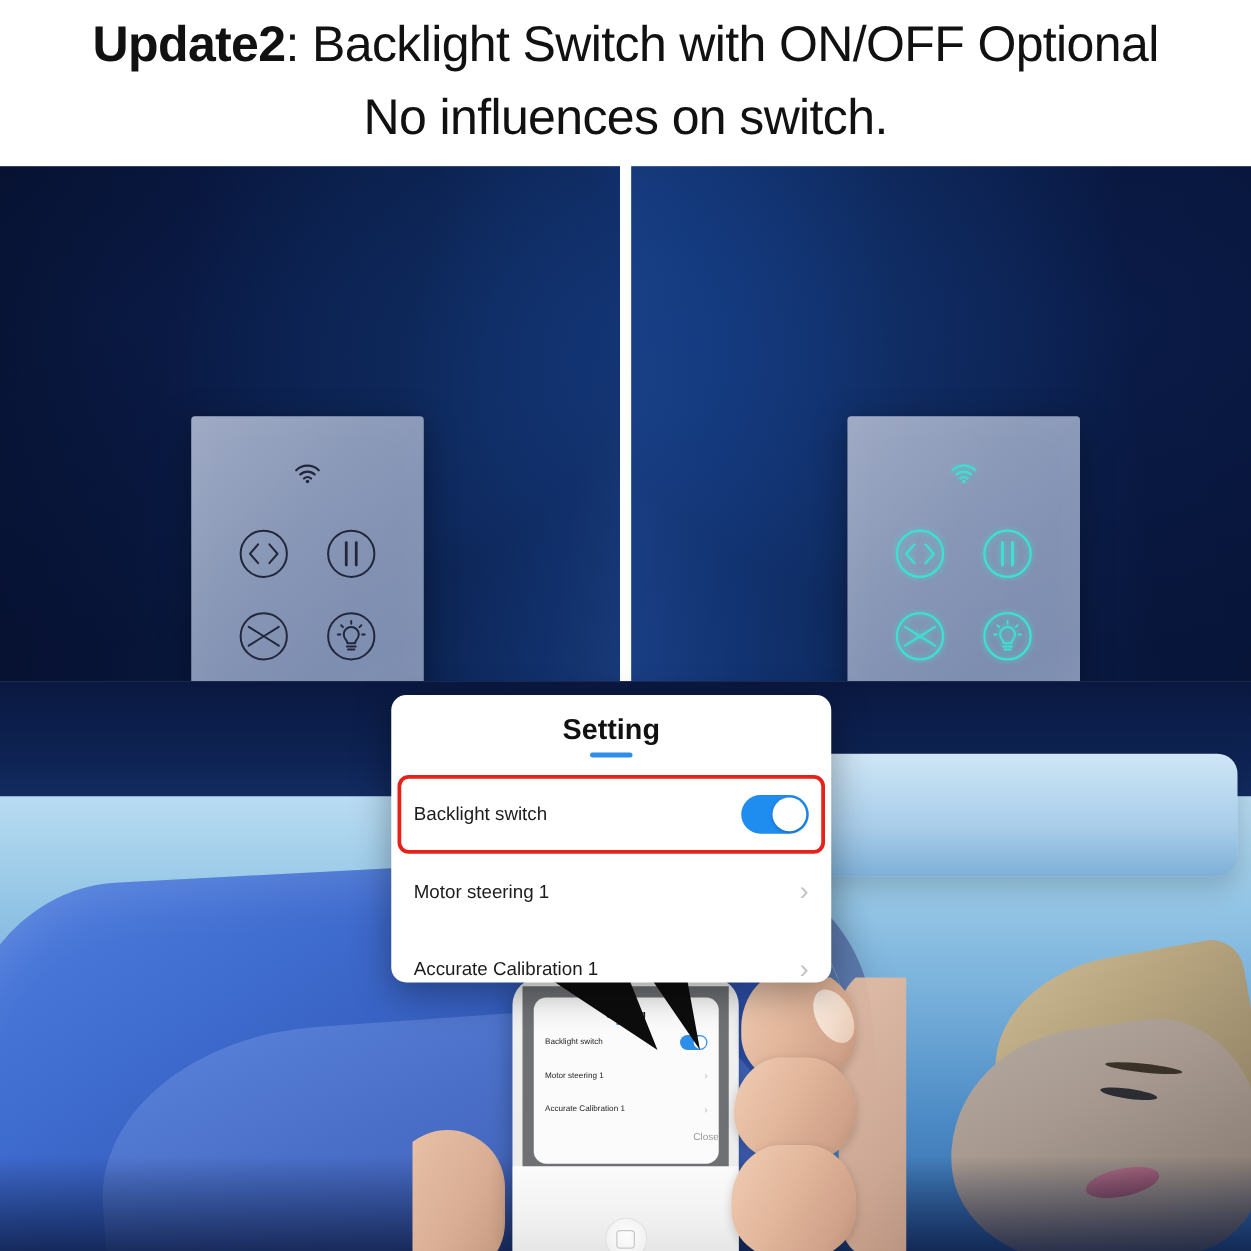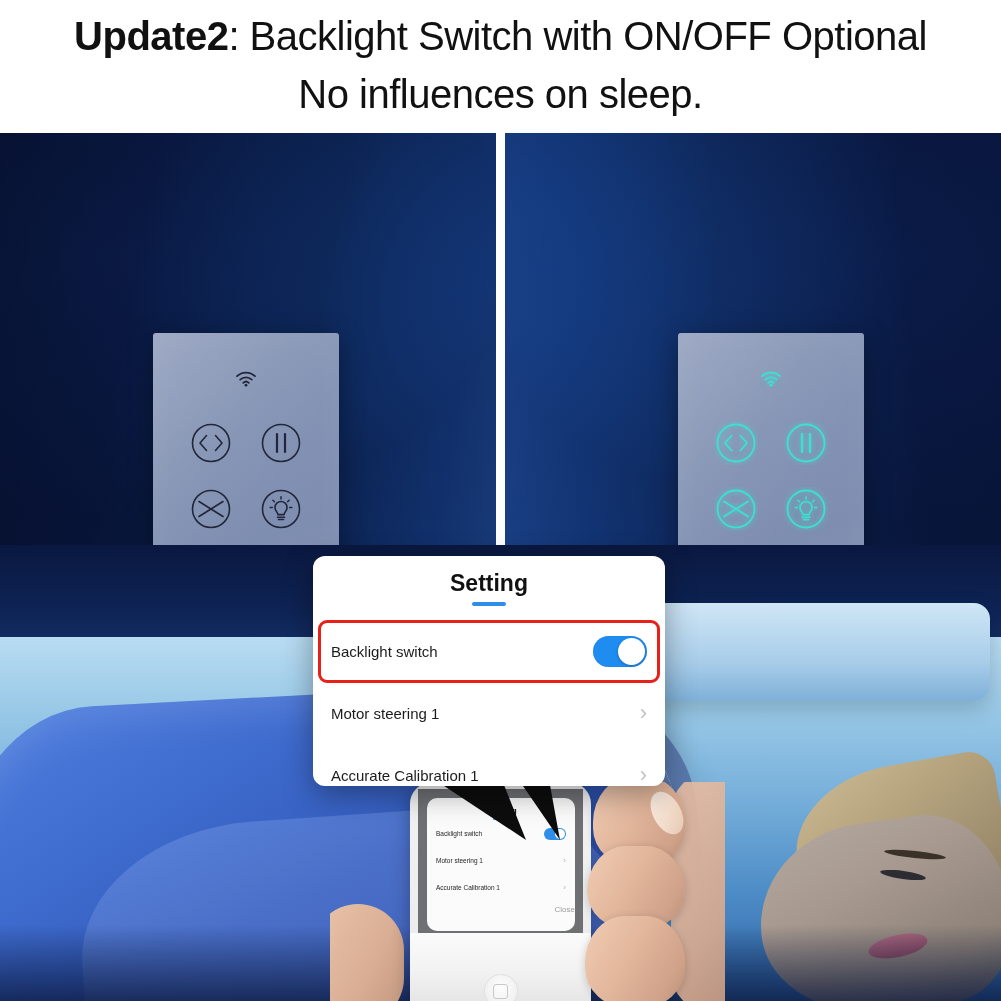--- a/index.html
+++ b/index.html
@@ -258,21 +258,21 @@
     background:transparent;
   }
 </style>
 </head>
 <body>
 
 <div id="stage">
 
   <div class="header">
     <div class="hdr-line1"><span class="strong">Update2</span><span>: Backlight Switch with ON/OFF Optional</span></div>
-    <div class="hdr-line2">No influences on sleep.</div>
+    <div class="hdr-line2">No influences on switch.</div>
   </div>
 
   <div class="photo-band">
 
     <div class="panel-half panel-left">
       <div class="plate plate-left off">
         <div class="plate-gloss"></div>
         <div class="wifi-wrap">
           <svg width="22" height="16" viewBox="0 0 22 16">
             <path class="ico" d="M2 5.2 A13 13 0 0 1 20 5.2" stroke-width="1.8" stroke-linecap="round"></path>

